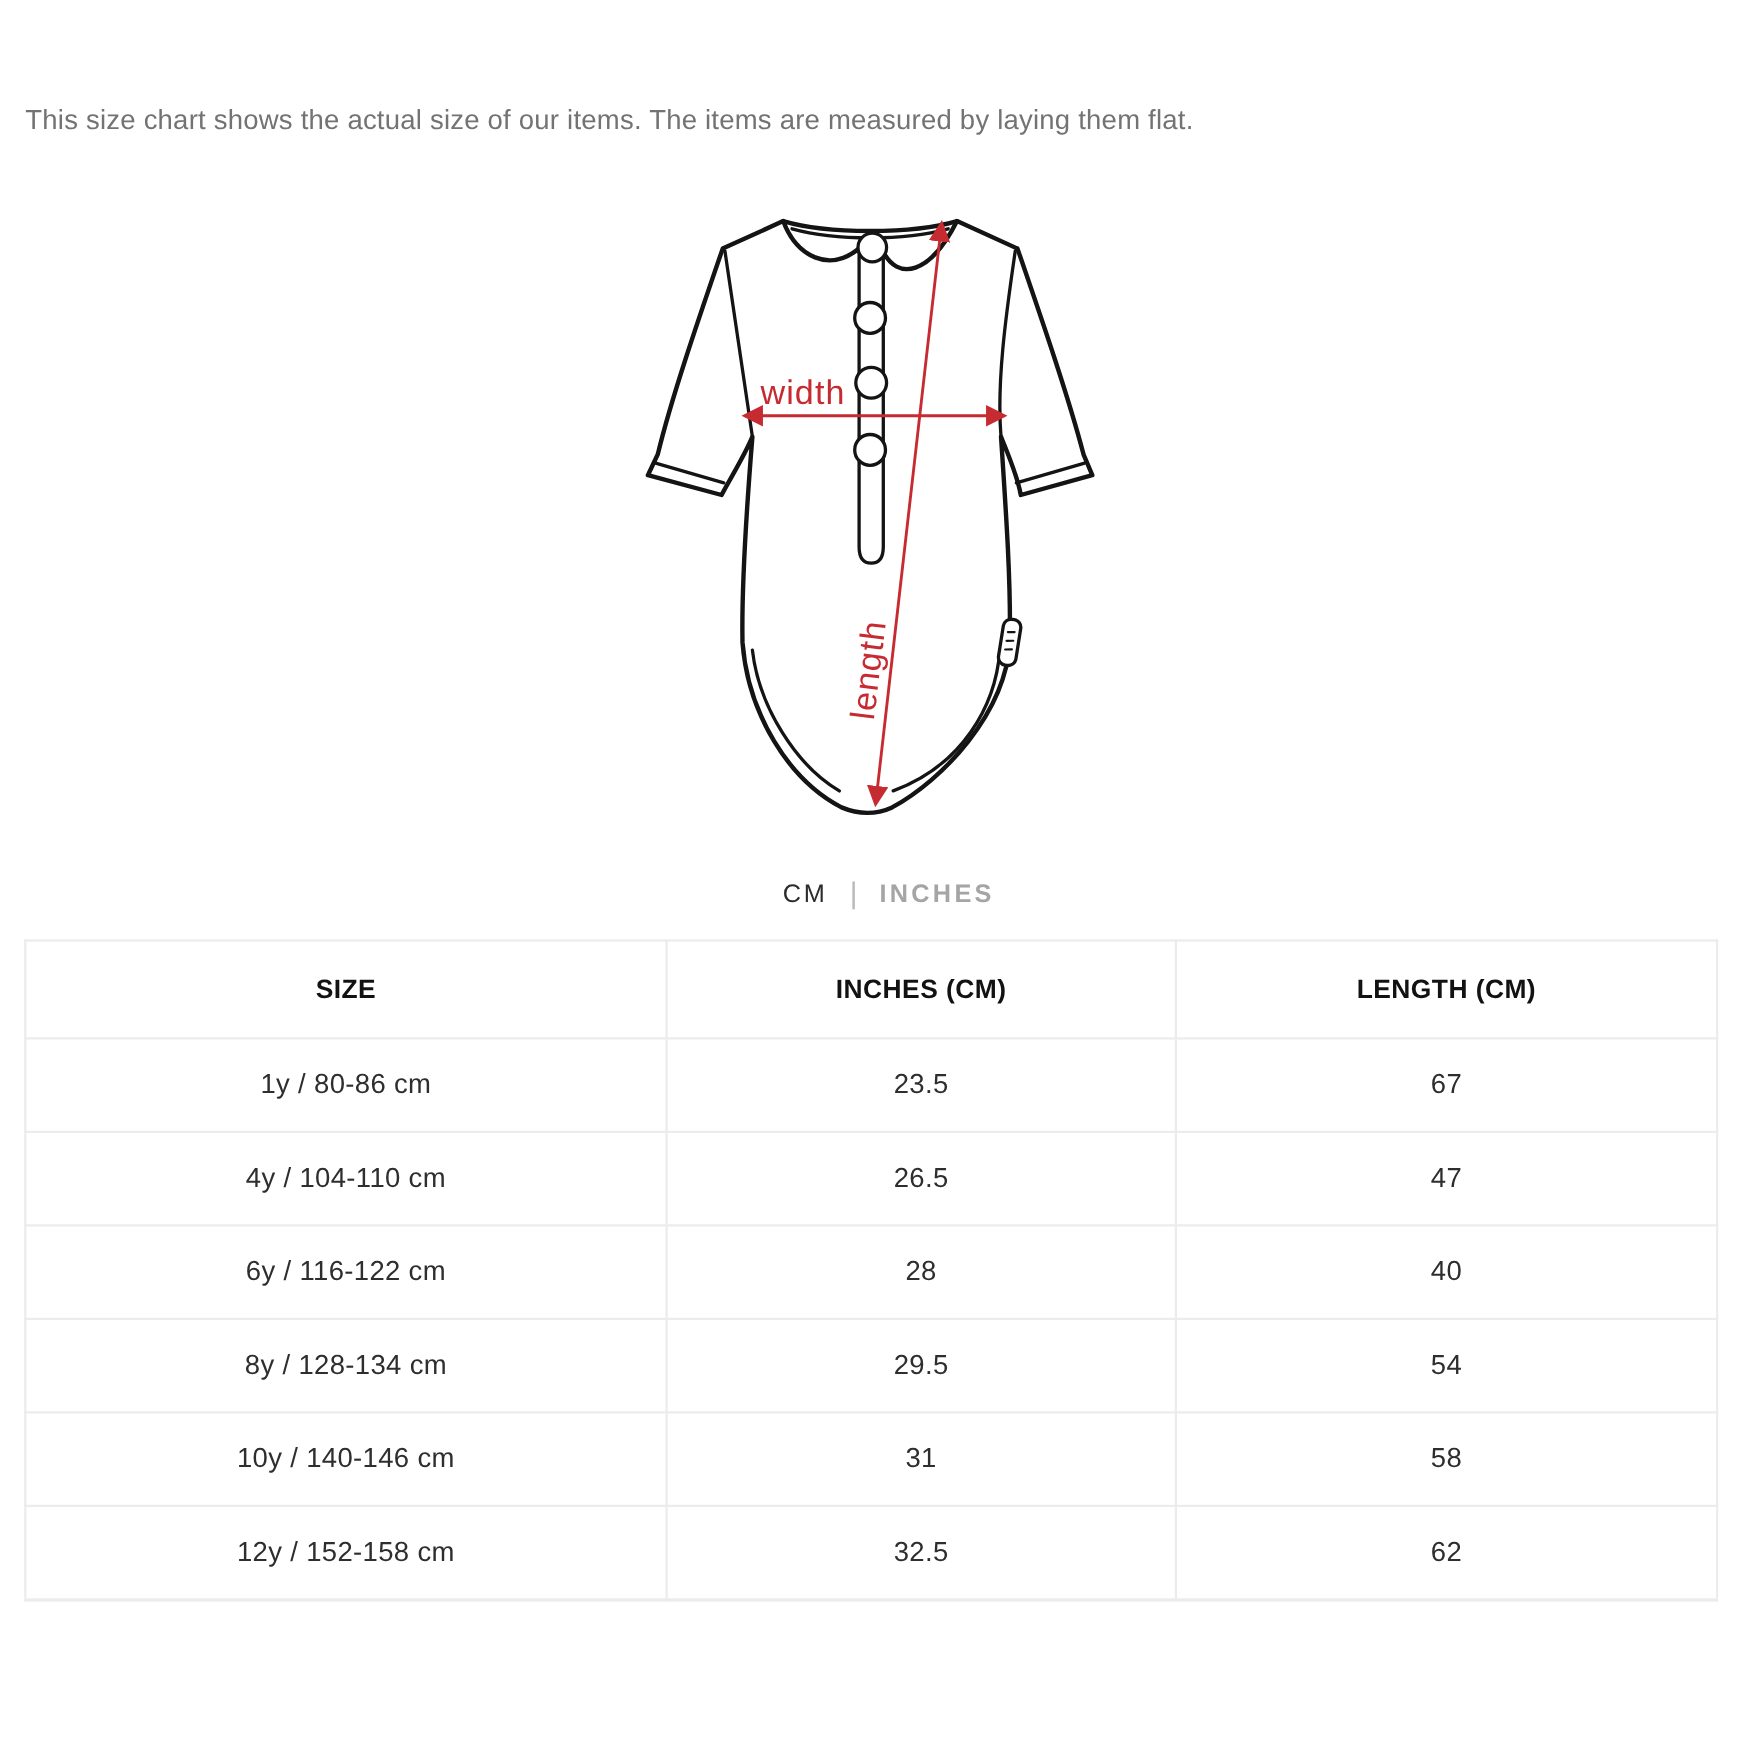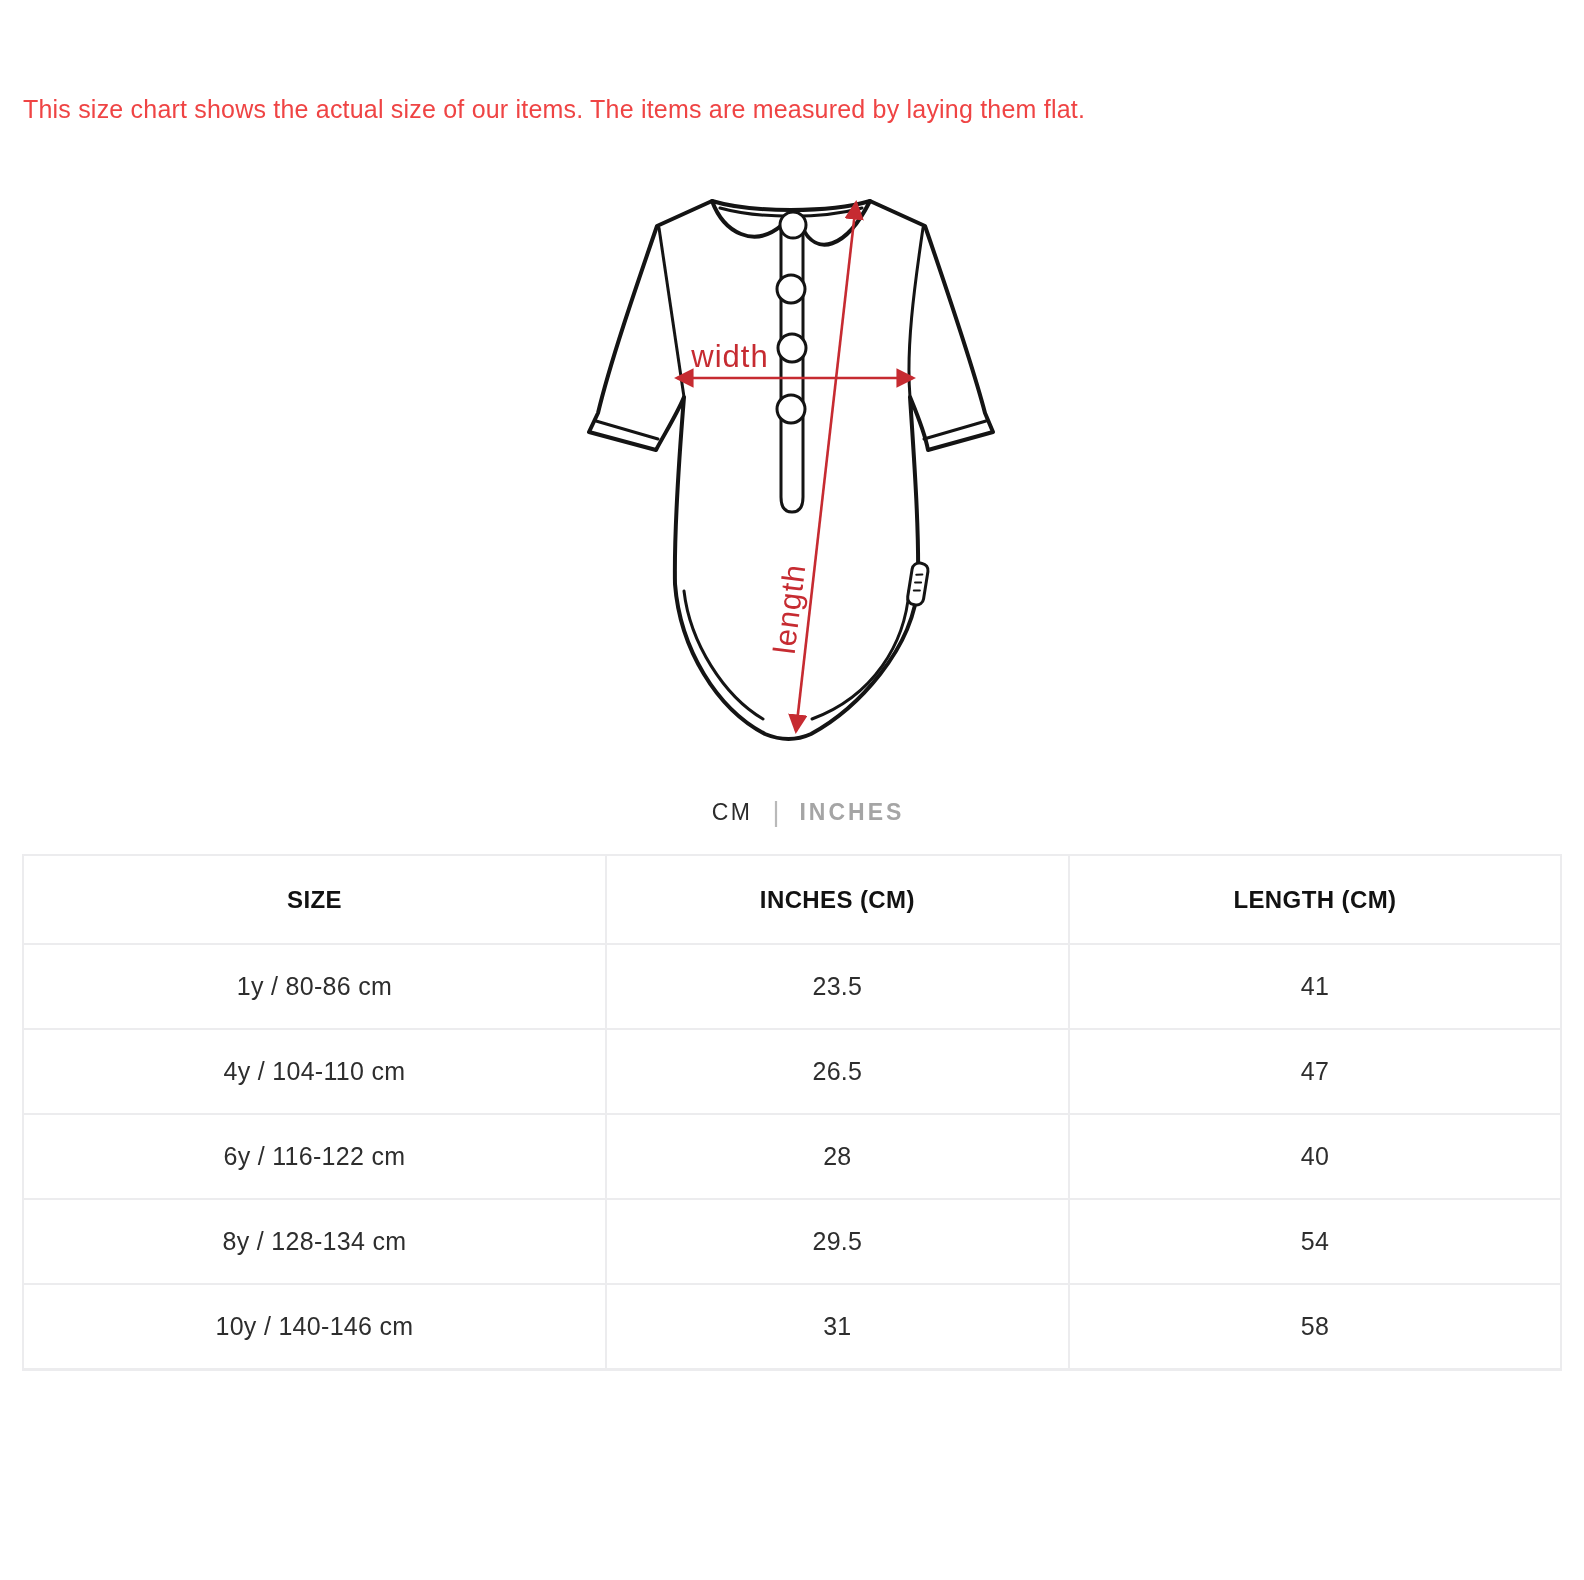--- a/index.html
+++ b/index.html
@@ -8,21 +8,21 @@
     background: #ffffff;
     font-family: "Liberation Sans", sans-serif;
     color: #1c1c1c;
   }
   body { min-height: 1580px; overflow: hidden; position: relative; }
 
   .intro {
     margin: 94px 22px 0 23px;
     font-size: 25px;
     letter-spacing: 0.2px;
-    color: #ef4444;
+    color: #737373;
     line-height: 1.25;
   }
 
   .diagram-wrap {
     margin-top: 56px;
     display: flex;
     justify-content: center;
   }
   .diagram-wrap svg { display: block; }
 
@@ -186,21 +186,21 @@
     <tr>
       <th class="col-size">SIZE</th>
       <th class="col-width">INCHES (CM)</th>
       <th class="col-length">LENGTH (CM)</th>
     </tr>
   </thead>
   <tbody id="size-table-body">
       <tr>
         <td>1y / 80-86 cm</td>
         <td>23.5</td>
-        <td>41</td>
+        <td>67</td>
       </tr>
       <tr>
         <td>4y / 104-110 cm</td>
         <td>26.5</td>
         <td>47</td>
       </tr>
       <tr>
         <td>6y / 116-122 cm</td>
         <td>28</td>
         <td>40</td>
@@ -208,14 +208,19 @@
       <tr>
         <td>8y / 128-134 cm</td>
         <td>29.5</td>
         <td>54</td>
       </tr>
       <tr>
         <td>10y / 140-146 cm</td>
         <td>31</td>
         <td>58</td>
       </tr>
+      <tr>
+        <td>12y / 152-158 cm</td>
+        <td>32.5</td>
+        <td>62</td>
+      </tr>
     </tbody>
 </table>
 
 </body></html>

